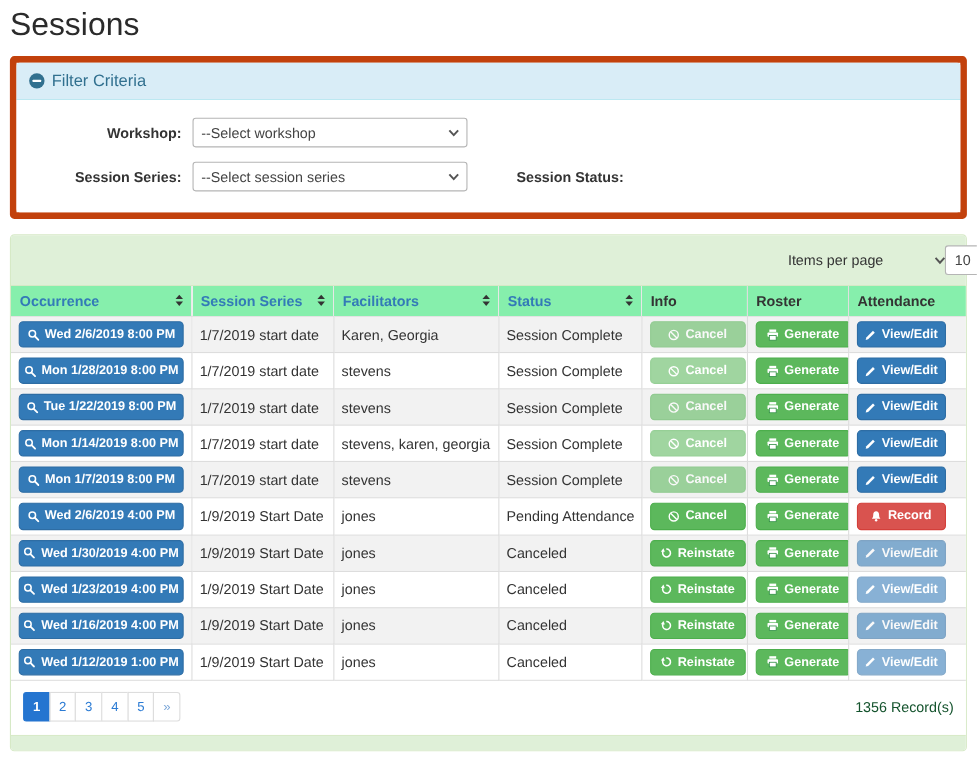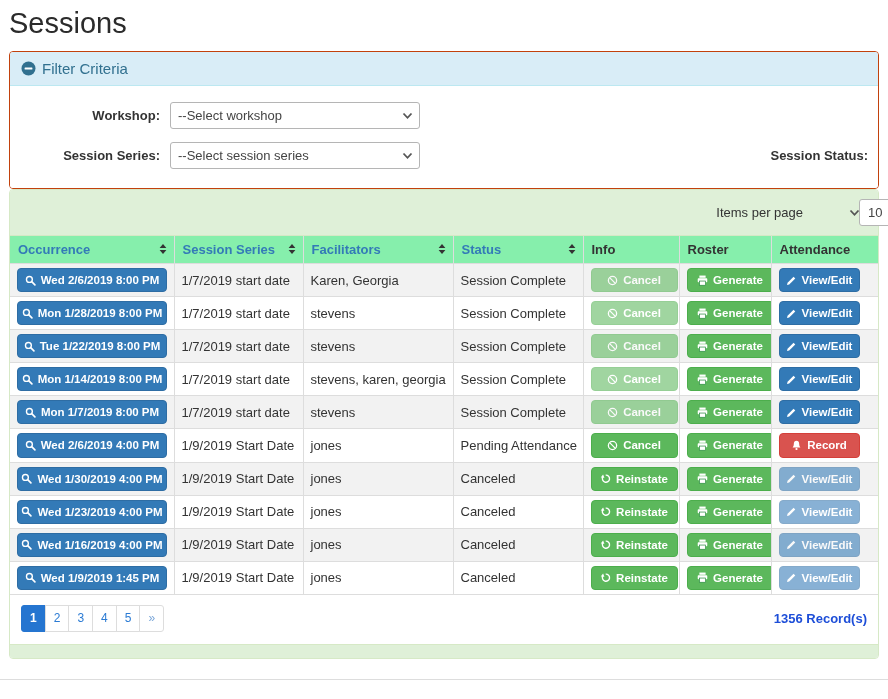--- a/index.html
+++ b/index.html
@@ -11,28 +11,28 @@
     font-size:13px;
   }
   .page { padding:0 9px; }
 
   h1.page-title {
     font-size:29px; font-weight:400; color:#2b2b2b;
     margin:7px 0 11px 0; letter-spacing:0;
   }
 
   
-  .filter-panel { border:1px solid #c2410c; border-radius:4px; }
+  .filter-panel { border:6px solid #c2410c; border-radius:4px; margin-bottom:14px; }
   .filter-heading {
     background:#d9edf7; color:#31708f; padding:8px 11px; font-size:15px;
     display:flex; align-items:center; gap:6px; border-bottom:1px solid #bce8f1;
     border-radius:3px 3px 0 0; cursor:pointer;
   }
   .filter-body { padding:16px 0 19px 0; background:#fff; border-radius:0 0 3px 3px; }
-  .filter-grid { display:grid; grid-template-columns:1fr; row-gap:13px; }
+  .filter-grid { display:grid; grid-template-columns:1fr 1fr; row-gap:13px; }
   .field { display:flex; align-items:center; }
   .field > label { font-weight:bold; font-size:13px; padding-right:10px; text-align:right; }
   .field.left > label { width:160px; }
   .field.right > label { width:133px; }
   .select-wrap { position:relative; }
   .field.left .select-wrap { width:250px; }
   .field.right .select-wrap { width:255px; }
   select {
     width:100%; height:27px; border:1px solid #b5b5b5; border-radius:3px;
     background:#fff; font-size:13px; color:#444; padding:2px 24px 2px 7px;
@@ -88,21 +88,21 @@
   .pagination { display:inline-flex; }
   .page-btn {
     min-width:23px; height:27px; padding:4px 8px; border:1px solid #ddd; background:#fff;
     color:#2b7bd4; font-size:12px; text-align:center; margin-left:-1px; cursor:pointer;
     display:inline-flex; align-items:center; justify-content:center;
     font-family:"Liberation Sans", sans-serif;
   }
   .page-btn:first-child { margin-left:0; border-top-left-radius:3px; border-bottom-left-radius:3px; }
   .page-btn:last-child { border-top-right-radius:3px; border-bottom-right-radius:3px; color:#7ba7d9; }
   .page-btn.active { background:#2575d0; color:#fff; border-color:#2575d0; font-weight:bold; }
-  .record-count { color:#1d4ed8; font-size:13px; font-weight:bold; }
+  .record-count { color:#14532d; font-size:13px; font-weight:normal; }
 
   
   footer.site-footer {
     margin-top:20px; border-top:1px solid #ddd; padding:10px 9px 14px 9px;
     display:flex; justify-content:space-between; align-items:flex-start;
     font-size:12px; color:#333;
   }
 </style>
 </head>
 <body>
@@ -494,21 +494,21 @@
                 </svg>
                 <span>View/Edit</span>
               </button></td>
           </tr>
           <tr>
             <td><button class="btn btn-occurrence">
                 <svg width="11" height="11" viewBox="0 0 12 12">
                   <circle cx="4.8" cy="4.8" r="3.2" fill="none" stroke="#fff" stroke-width="1.5"></circle>
                   <line x1="7.3" y1="7.3" x2="10.8" y2="10.8" stroke="#fff" stroke-width="1.8" stroke-linecap="round"></line>
                 </svg>
-                <span>Wed 1/9/2019 1:45 PM</span>
+                <span>Wed 1/12/2019 1:00 PM</span>
               </button></td>
             <td>1/9/2019 Start Date</td>
             <td>jones</td>
             <td>Canceled</td>
             <td><button class="btn btn-success">
                 <svg width="11" height="11" viewBox="0 0 12 12">
                   <path d="M3.1 4.3 A3.9 3.9 0 1 0 6.2 2.3" fill="none" stroke="#fff" stroke-width="1.5"></path>
                   <polygon points="0.8,4.9 4.8,5.1 3.4,1.6" fill="#fff"></polygon>
                 </svg>
                 <span>Reinstate</span>

